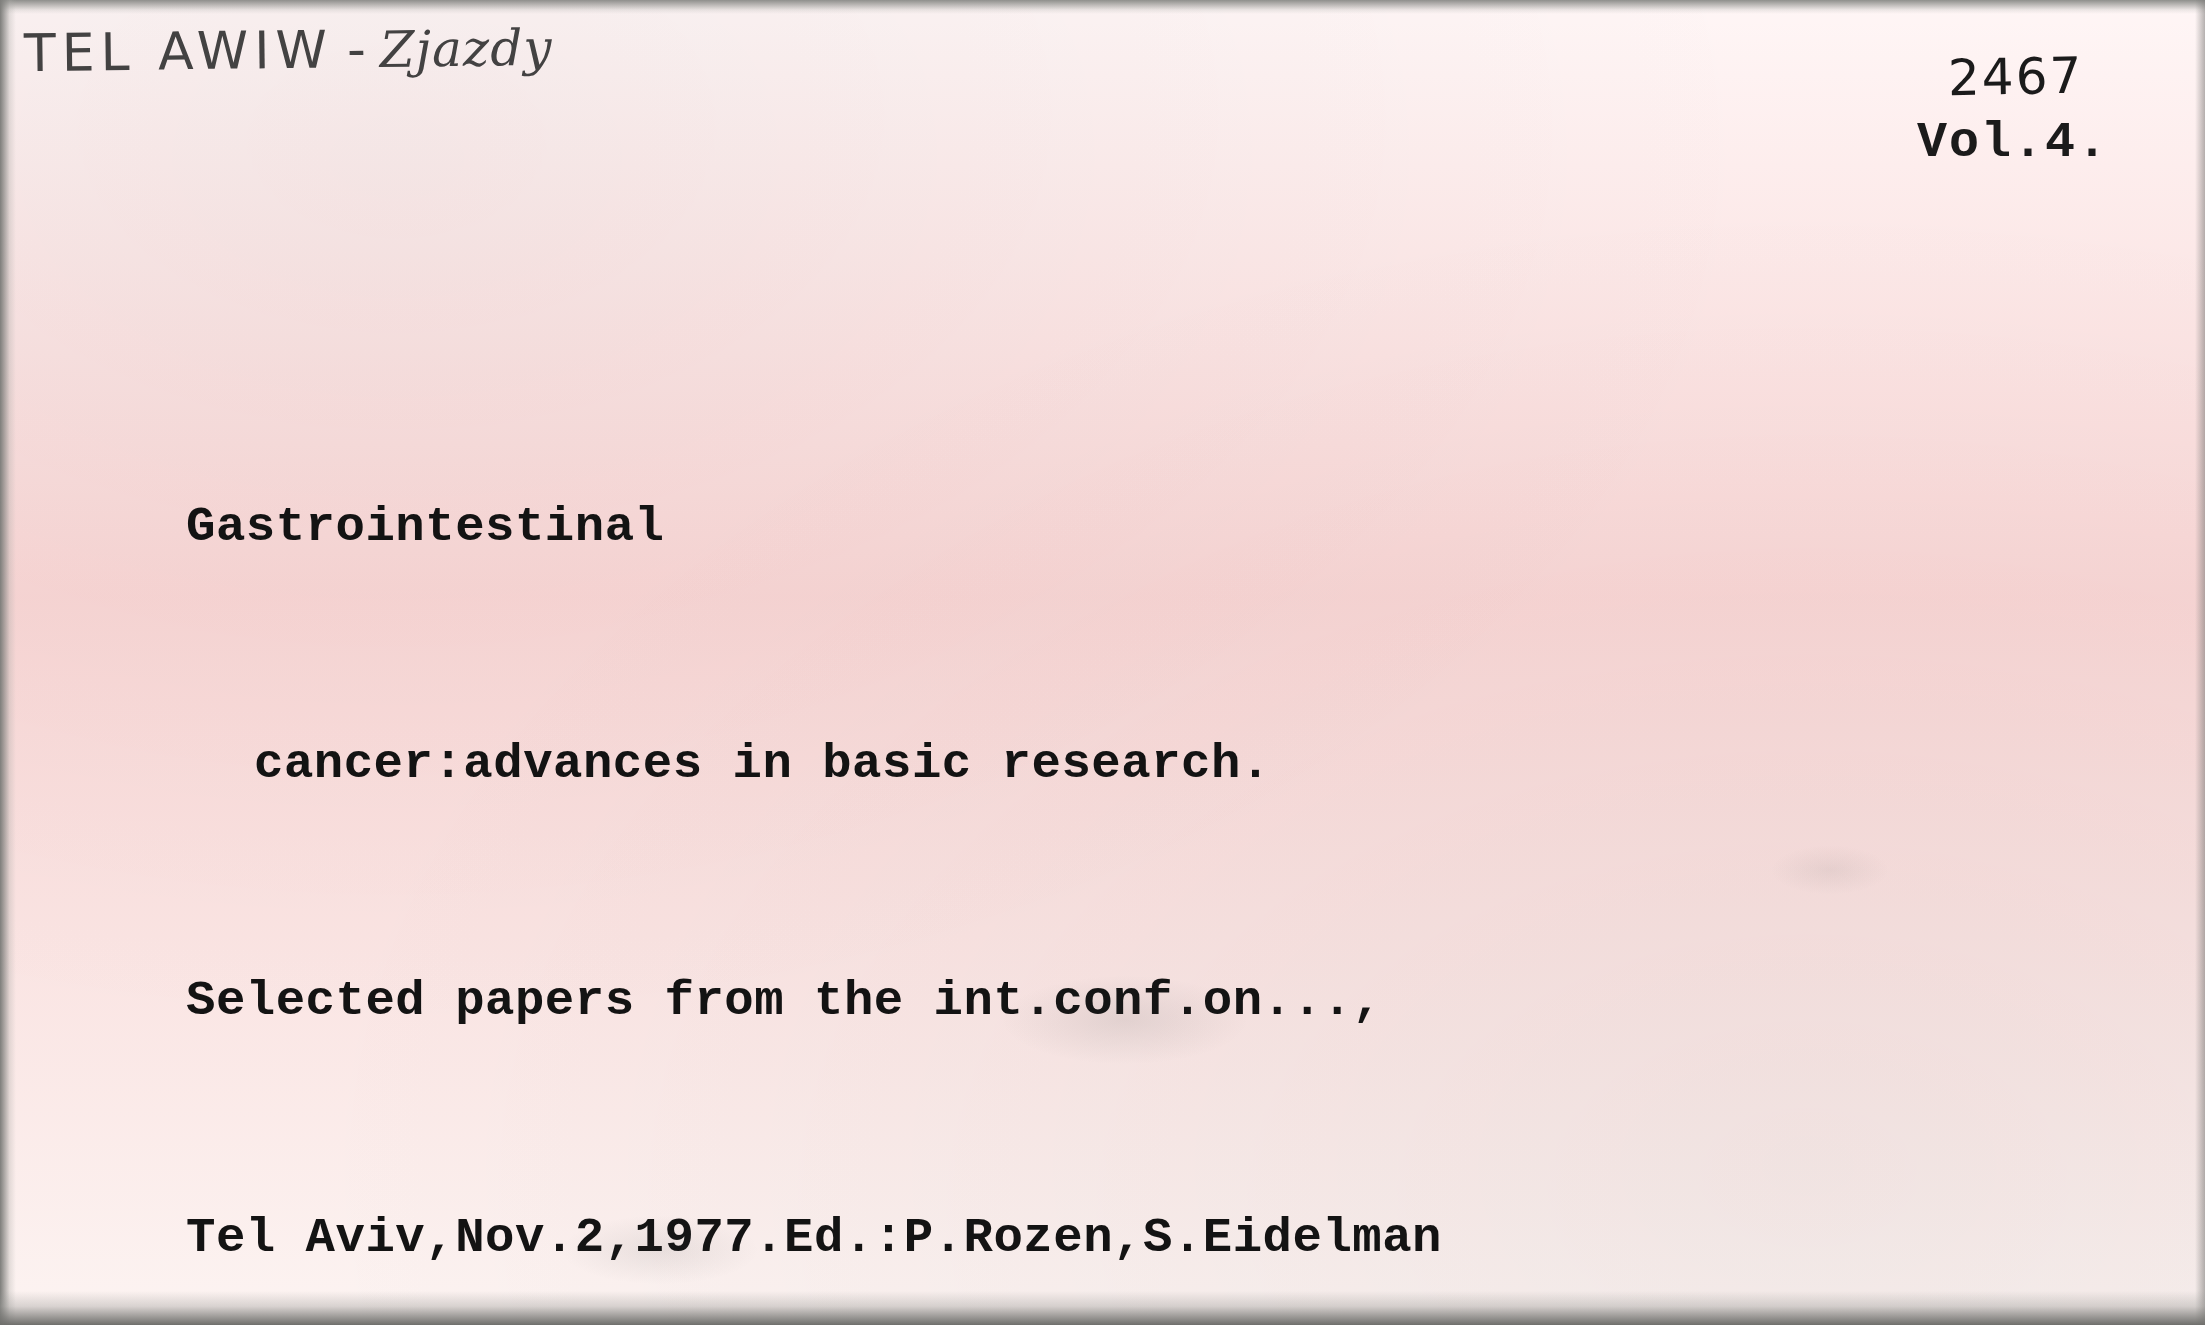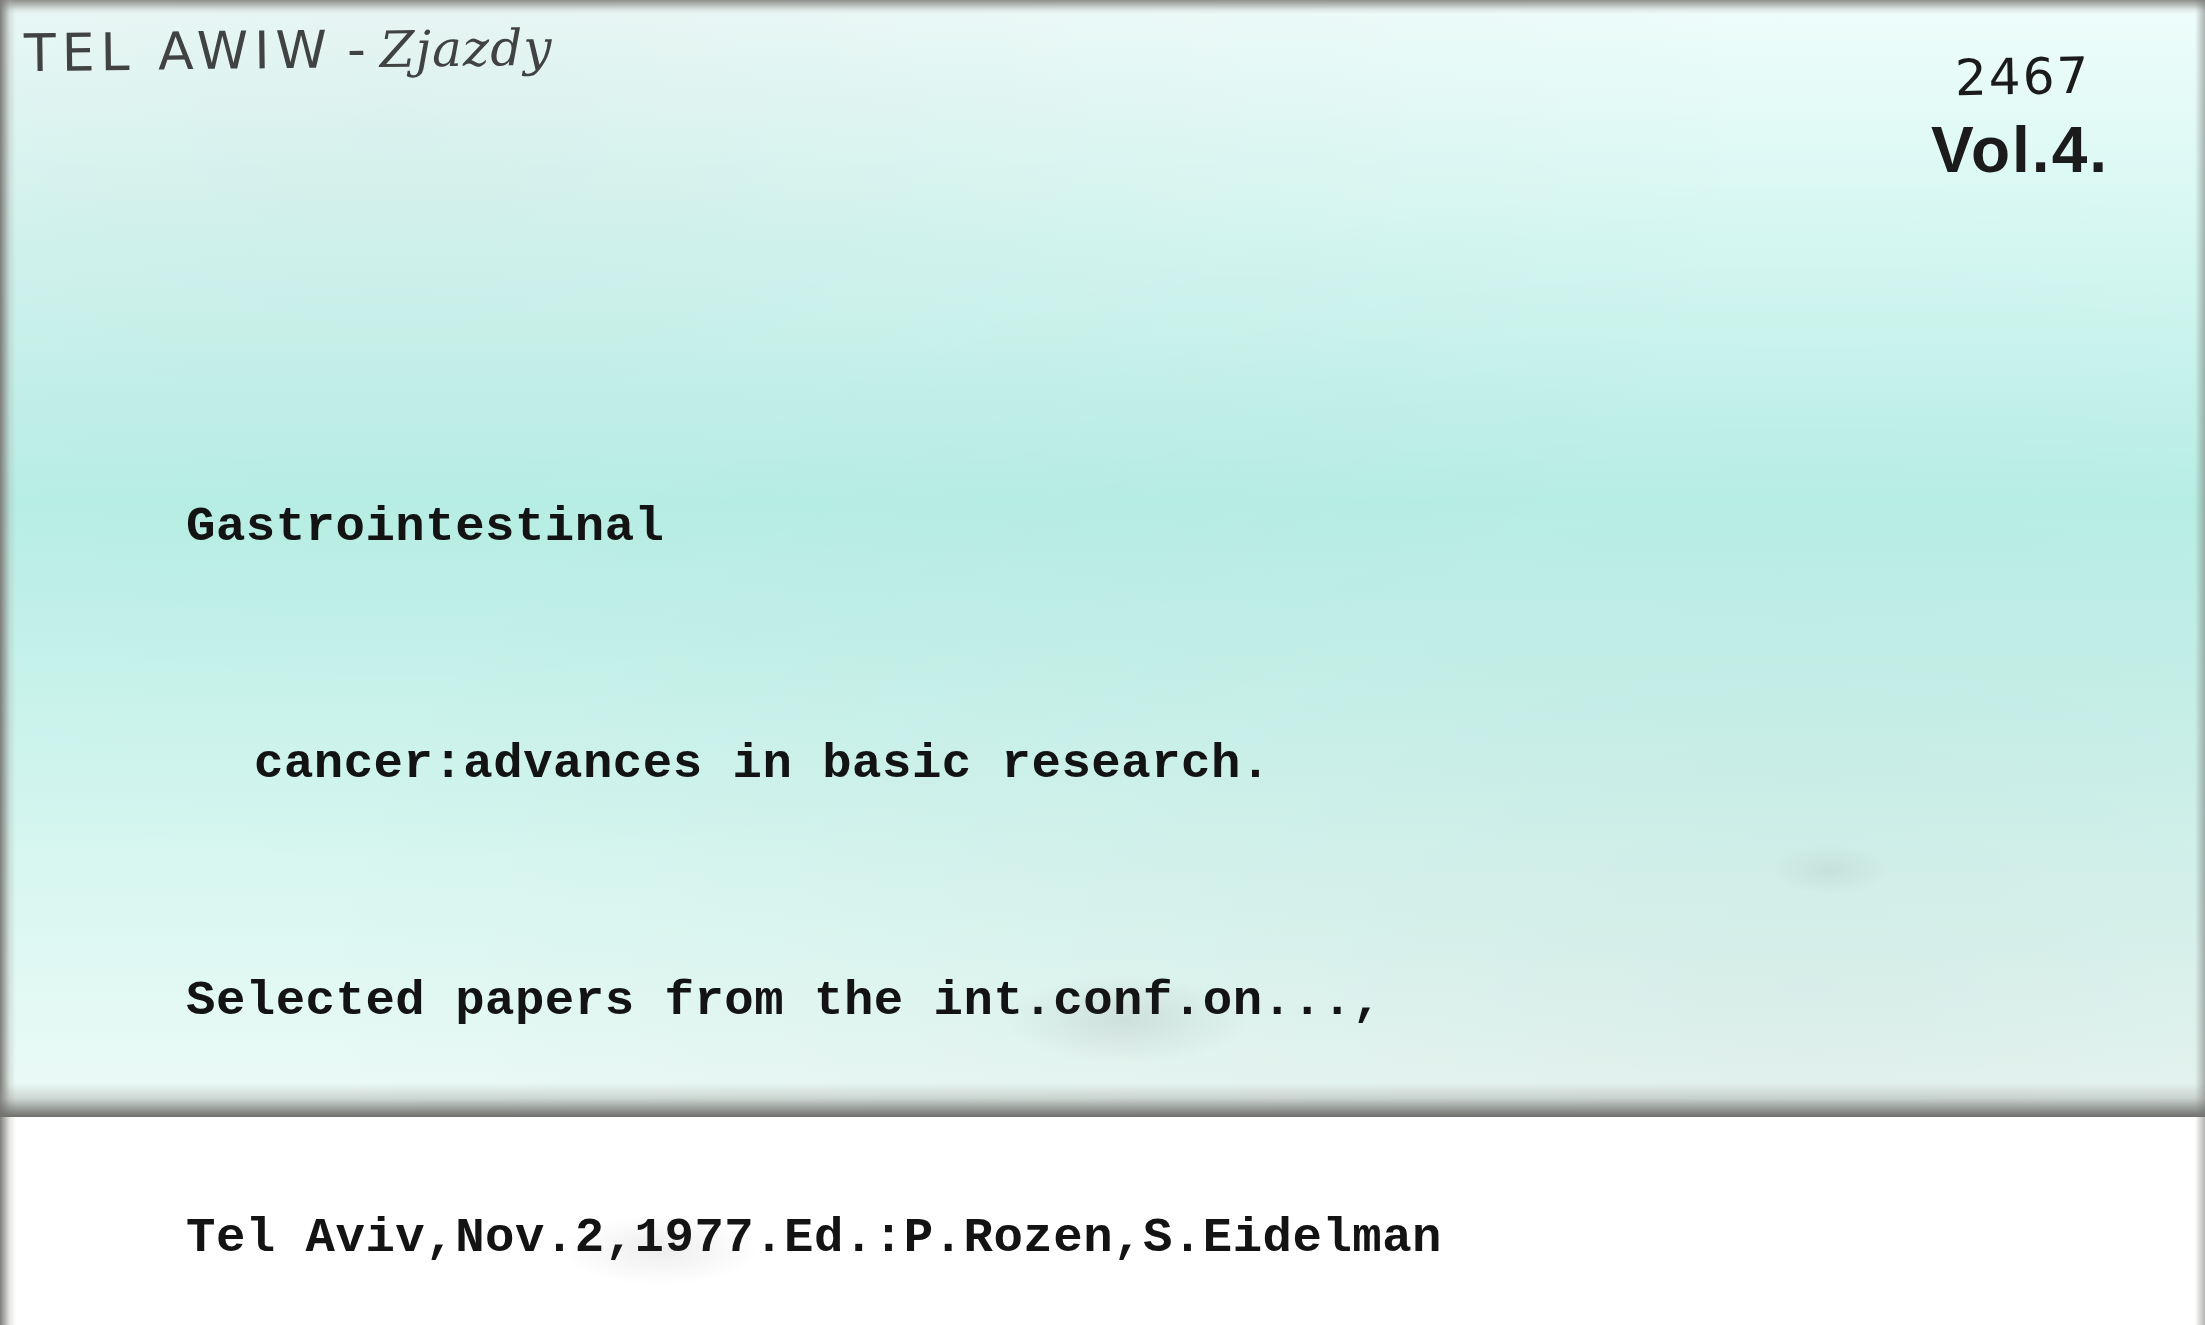--- a/index.html
+++ b/index.html
@@ -9,22 +9,22 @@
   }
   body {
     width: 2205px;
     height: 1325px;
     overflow: hidden;
     font-family: "Liberation Mono", monospace;
   }
   .card {
     position: relative;
     width: 2205px;
-    height: 1117px;
-    background: #5eead4;
+    height: 1325px;
+    background: #fca5a5;
     box-sizing: border-box;
   }
   
   .card::before {
     content: "";
     position: absolute;
     inset: 0;
     background:
       radial-gradient(ellipse at 18% 12%, rgba(0,0,0,0.035) 0%, rgba(0,0,0,0) 55%),
       radial-gradient(ellipse at 82% 88%, rgba(0,0,0,0.045) 0%, rgba(0,0,0,0) 60%),
@@ -91,23 +91,23 @@
   }
   .callnum .num {
     font-family: "DejaVu Sans", sans-serif;
     font-size: 50px;
     letter-spacing: 2px;
     transform: rotate(-1deg);
     display: inline-block;
     padding-left: 6px;
   }
   .callnum .vol {
-    font-family: Liberation Sans, sans-serif;
+    font-family: Liberation Mono, monospace;
     font-weight: bold;
-    font-size: 64px;
+    font-size: 50px;
     letter-spacing: 2px;
     margin-top: 6px;
   }
 
   
   .body-block {
     position: absolute;
     left: 186px;
     top: 330px;
     width: 2060px;

